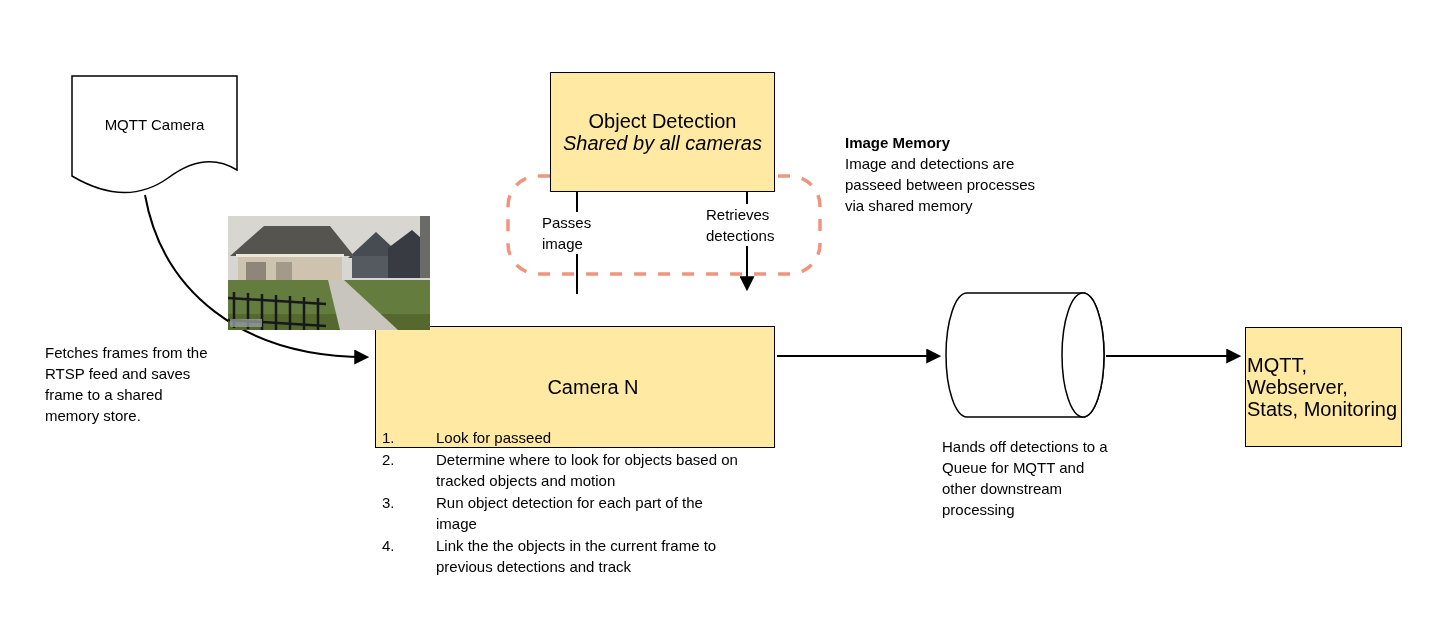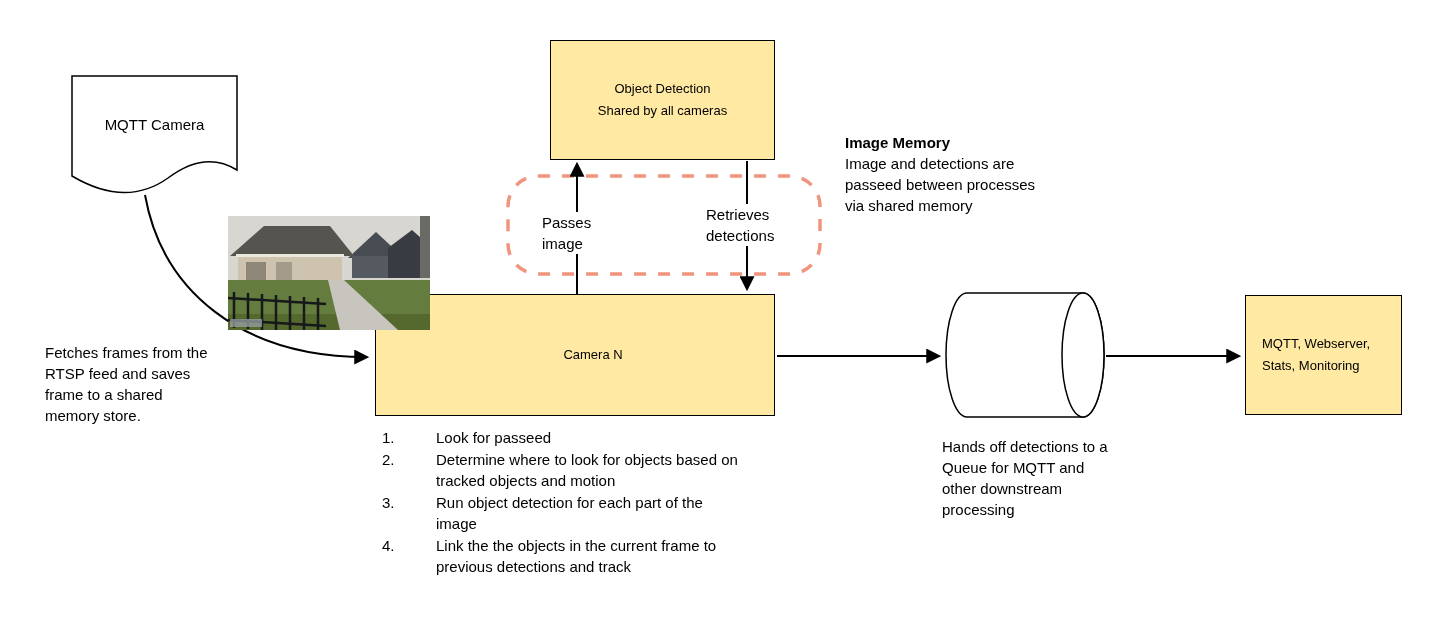--- a/index.html
+++ b/index.html
@@ -22,28 +22,29 @@
     z-index: 1;
   }
   .node {
     position: absolute;
     background: #ffe9a3;
     border: 1.5px solid #000;
     display: flex;
     align-items: center;
     justify-content: center;
     text-align: center;
-    font-size: 13px;
+    font-size: 20px;
     line-height: 22px;
     z-index: 2;
+    margin-top: 32px;
   }
   .node.left-align {
     justify-content: flex-end;
     text-align: left;
-    padding: 16px;
+    padding: 1px;
   }
   .shape-label {
     position: absolute;
     display: flex;
     align-items: center;
     justify-content: center;
     text-align: center;
     font-size: 15px;
     line-height: 21px;
     z-index: 2;
@@ -56,21 +57,21 @@
   }
   .note .title { font-weight: bold; }
   .edge-label {
     position: absolute;
     font-size: 15px;
     line-height: 21px;
     background: #ffffff;
     padding: 0 2px;
     z-index: 4;
   }
-  .italic { }
+  .italic { font-style: italic; }
   .snapshot {
     position: absolute;
     left: 228px; top: 216px;
     width: 202px; height: 114px;
     z-index: 3;
   }
   .steps {
     position: absolute;
     left: 380px; top: 427px;
     width: 358px;

